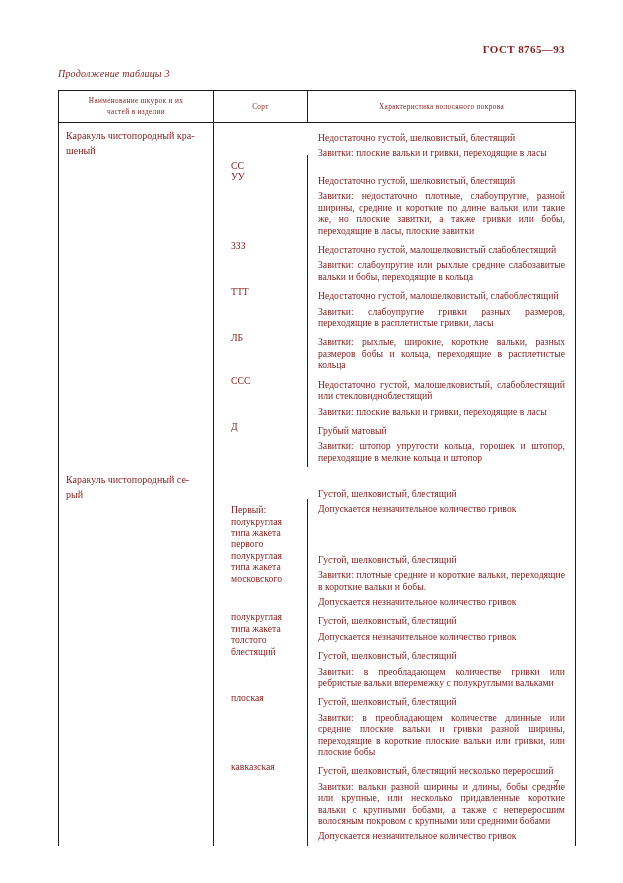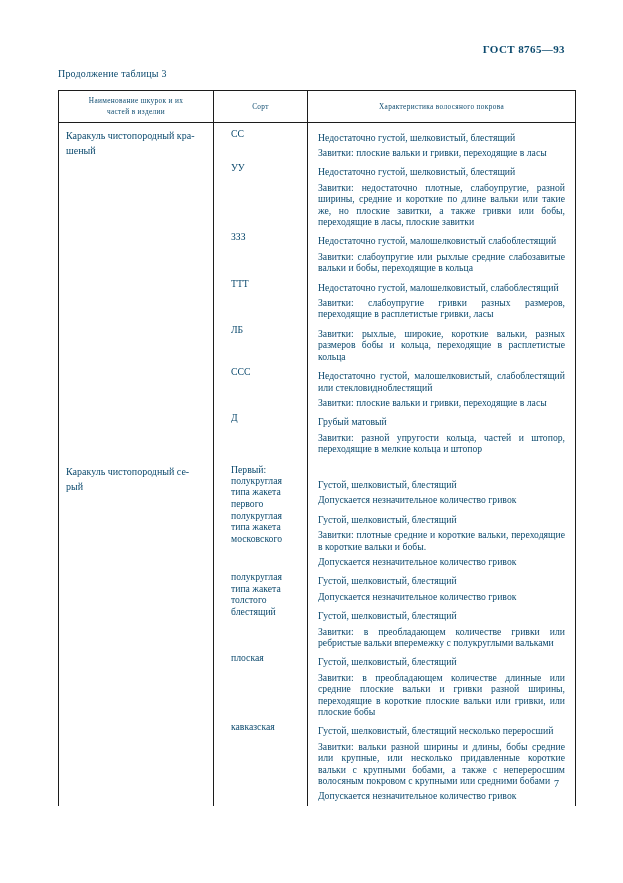--- a/index.html
+++ b/index.html
@@ -1,31 +1,31 @@
 <!DOCTYPE html>
 <html><head>
 <meta charset="utf-8">
 <style>
   html,body { margin:0; padding:0; background:#e8e8e8; }
   .page {
     position:relative;
     width:623px; height:883px;
     background:#ffffff;
     font-family:"Liberation Serif","DejaVu Serif",serif;
-    color:#0c4a6e;
+    color:#7f1d1d;
     overflow:hidden;
   }
   .gost-code {
     position:absolute; top:43px; right:58px;
     font-size:11px; font-weight:bold; letter-spacing:0.4px;
     white-space:nowrap;
   }
   .table-caption {
     position:absolute; top:68px; left:58px;
-    font-size:10px; letter-spacing:0.2px;
+    font-size:10px; font-style:italic; letter-spacing:0.2px;
     white-space:nowrap;
   }
   .gost-table {
     position:absolute; top:90px; left:58px; width:518px;
     box-sizing:border-box;
     border-top:1.6px solid #1c1c1c;
     border-left:1.6px solid #1c1c1c;
     border-right:1.6px solid #1c1c1c;
     border-bottom:none;
   }
@@ -61,21 +61,21 @@
     border-right:1.4px solid #1c1c1c;
     padding:0 4px 0 17px; box-sizing:border-box;
     font-size:9.7px; line-height:11.4px;
     white-space:pre-line;
   }
   .char-cell {
     padding:0 6px 0 6px; box-sizing:border-box;
     font-size:9.7px; line-height:11.4px;
   }
   .char-cell p.para { margin:4px; text-align:justify; }
-  .entry.first .sort-cell { padding-top:5px; }
+  .entry.first .sort-cell { padding-top:5px;margin-top:32px; }
   .page-number {
     position:absolute; top:778px; left:554px;
     font-size:10px;
   }
 </style>
 </head>
 <body>
 
 <div class="page">
 
@@ -133,21 +133,21 @@
               <div class="sort-cell">ССС</div>
               <div class="char-cell">
                 <p class="para">Недостаточно густой, малошелковистый, слабоблес­тящий или стекловидноблестящий</p>
                 <p class="para">Завитки: плоские вальки и гривки, переходящие в ласы</p>
               </div>
             </div>
             <div class="entry">
               <div class="sort-cell">Д</div>
               <div class="char-cell">
                 <p class="para">Грубый матовый</p>
-                <p class="para">Завитки: разной упругости кольца, частей и штопор, переходящие в мелкие кольца и штопор</p>
+                <p class="para">Завитки: штопор упругости кольца, горошек и штопор, переходящие в мелкие кольца и штопор</p>
               </div>
             </div>
           </div>
         </div>
         <div class="group">
           <div class="name-cell">Каракуль чистопородный се-
 рый</div>
           <div class="entries">
             <div class="entry first">
               <div class="sort-cell">Первый:

